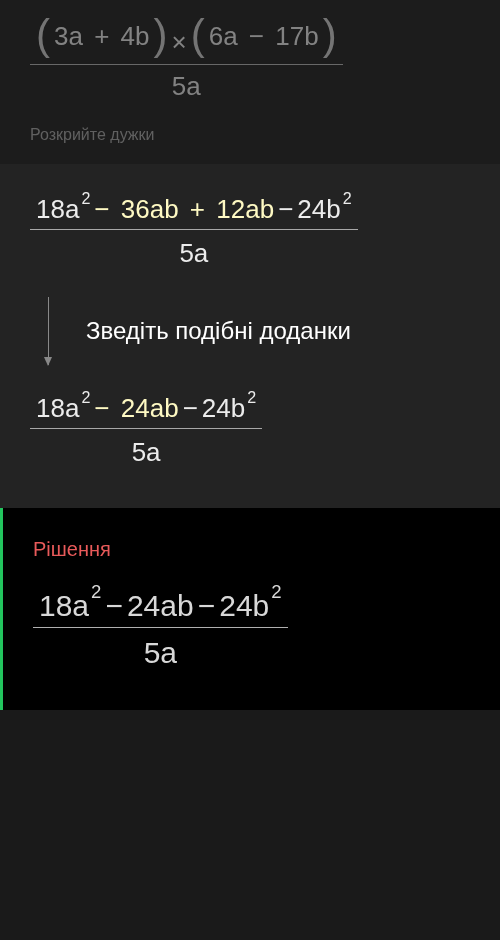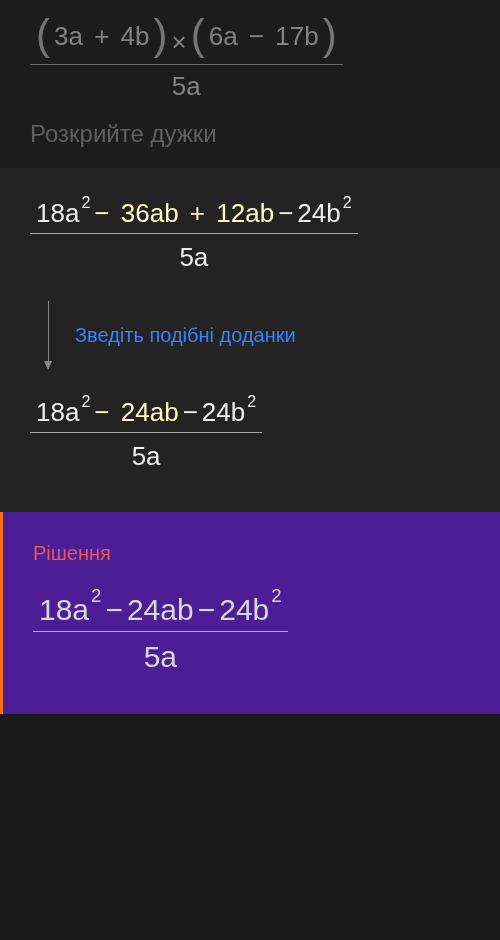--- a/index.html
+++ b/index.html
@@ -76,23 +76,23 @@
     color: #bfbfbf;
     line-height: 0.8;
     position: relative;
     top: -2px;
   }
   .paren-content {
     padding: 0 4px;
   }
   .instruction {
     color: #9a9a9a;
-    font-size: 24px;
+    font-size: 16px;
     font-weight: 300;
-    margin-top: 18px;
+    margin-top: 24px;
   }
   .arrow-block {
     display: flex;
     align-items: center;
     margin: 28px 0 28px 18px;
   }
   .arrow {
     width: 1px;
     height: 68px;
     background: #888;
@@ -103,29 +103,29 @@
     position: absolute;
     bottom: -1px;
     left: -4px;
     width: 0;
     height: 0;
     border-left: 4.5px solid transparent;
     border-right: 4.5px solid transparent;
     border-top: 9px solid #888;
   }
   .arrow-label {
-    color: #3b82f6;
-    font-size: 20px;
+    color: #ffffff;
+    font-size: 24px;
     font-weight: 300;
-    margin-left: 26px;
+    margin-left: 37px;
   }
   .solution-section {
-    background: #4c1d95;
+    background: #000000;
     padding: 30px 30px 40px 30px;
-    border-left: 3px solid #f97316;
+    border-left: 3px solid #22c55e;
   }
   .solution-title {
     color: #e85a5a;
     font-size: 20px;
     font-weight: 400;
     margin-bottom: 28px;
   }
   .solution-frac {
     font-size: 30px;
   }

